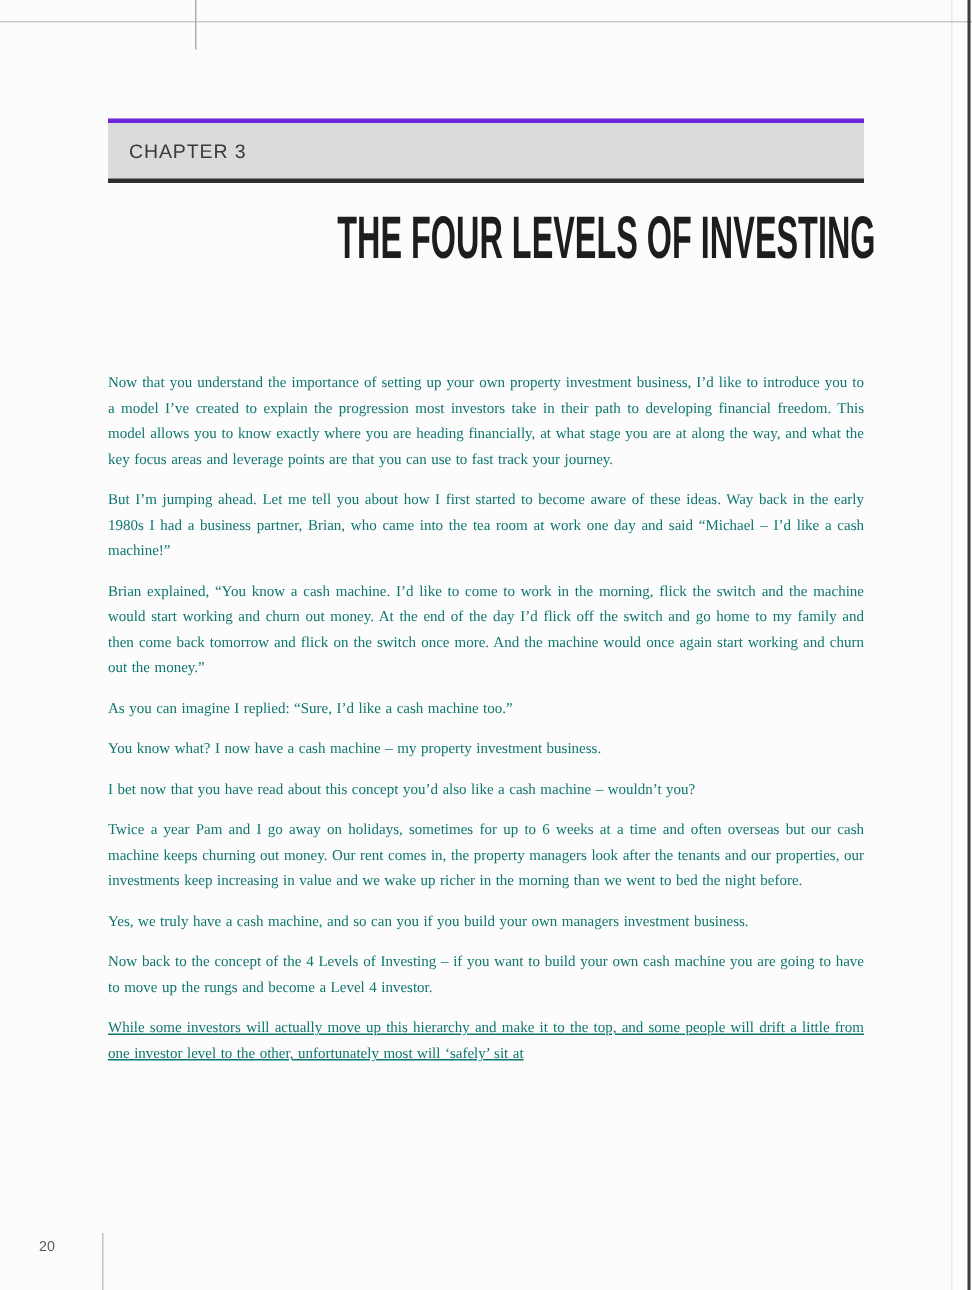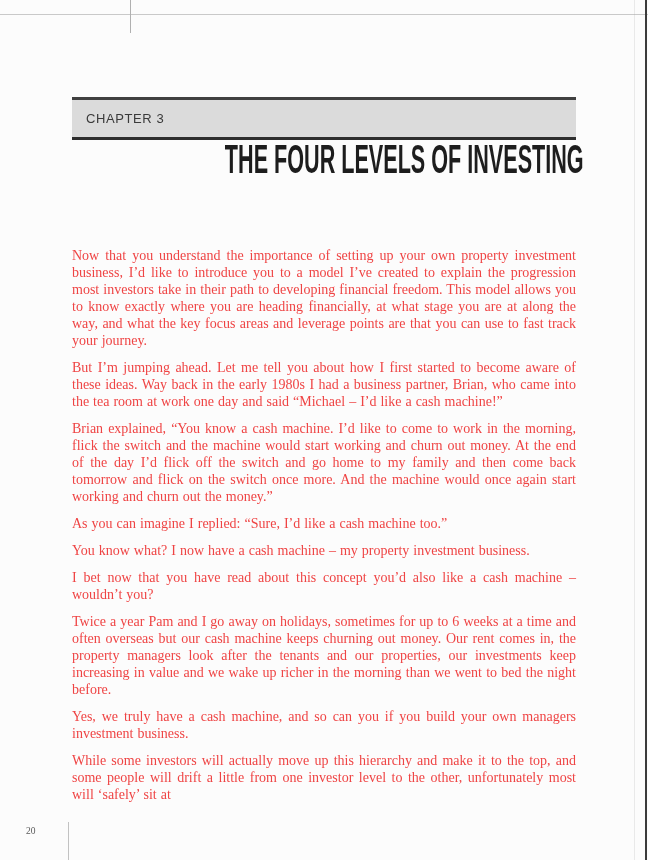--- a/index.html
+++ b/index.html
@@ -44,32 +44,32 @@
     position: absolute;
     left: 68px; top: 822px;
     width: 1px; height: 38px;
     background: #c2c2c2;
   }
 
   
   .page-number {
     position: absolute;
     left: 26px; top: 826px;
-    font-family: Liberation Serif, serif;
+    font-family: Liberation Sans, sans-serif;
     font-size: 9.5px;
     color: #5a5a5a;
   }
 
   
   .chapter-bar {
     position: absolute;
-    left: 72px; top: 97px;
+    left: 72px; top: 79px;
     width: 504px; height: 37px;
     background: #dbdbdb;
-    border-top: 3px solid #404040;
+    border-top: 3px solid #6d28d9;
     border-bottom: 3px solid #2e2e2e;
     box-sizing: content-box;
     display: flex;
     align-items: center;
   }
   .chapter-label {
     font-family: "Liberation Sans", sans-serif;
     font-size: 13px;
     color: #3a3a3a;
     letter-spacing: 0.6px;
@@ -94,31 +94,32 @@
     transform: scaleX(0.54);
     transform-origin: 50% 50%;
   }
 
   
   .body-text {
     position: absolute;
     left: 72px; top: 247px;
     width: 504px;
     font-family: "Liberation Serif", serif;
-    font-size: 14px;
+    font-size: 10px;
     line-height: 17px;
-    color: #ef4444;
+    color: #0f766e;
     text-align: justify;
   }
   .body-text p.para {
     margin: 0 0 10px 0;
     word-spacing: 0.5px;
   }
   .body-text p.para:last-child {
     margin-bottom: 0;
+    text-decoration: underline;
   }
 </style>
 </head>
 <body>
 
 <div class="scan-hline-top"></div>
 <div class="scan-vline-top"></div>
 <div class="scan-right-faint"></div>
 <div class="scan-right-edge"></div>
 <div class="scan-vline-bottom"></div>
@@ -143,17 +144,18 @@
     <p class="para">As you can imagine I replied: “Sure, I’d like a cash machine too.”</p>
 
     <p class="para">You know what? I now have a cash machine – my property investment business.</p>
 
     <p class="para">I bet now that you have read about this concept you’d also like a cash machine – wouldn’t you?</p>
 
     <p class="para">Twice a year Pam and I go away on holidays, sometimes for up to 6 weeks at a time and often overseas but our cash machine keeps churning out money. Our rent comes in, the property managers look after the tenants and our properties, our investments keep increasing in value and we wake up richer in the morning than we went to bed the night before.</p>
 
     <p class="para">Yes, we truly have a cash machine, and so can you if you build your own managers investment business.</p>
 
+    <p class="para">Now back to the concept of the 4 Levels of Investing – if you want to build your own cash machine you are going to have to move up the rungs and become a Level 4 investor.</p>
 
     <p class="para">While some investors will actually move up this hierarchy and make it to the top, and some people will drift a little from one investor level to the other, unfortunately most will ‘safely’ sit at</p>
   </div>
 
 <div class="page-number">20</div>
 
 </body></html>

